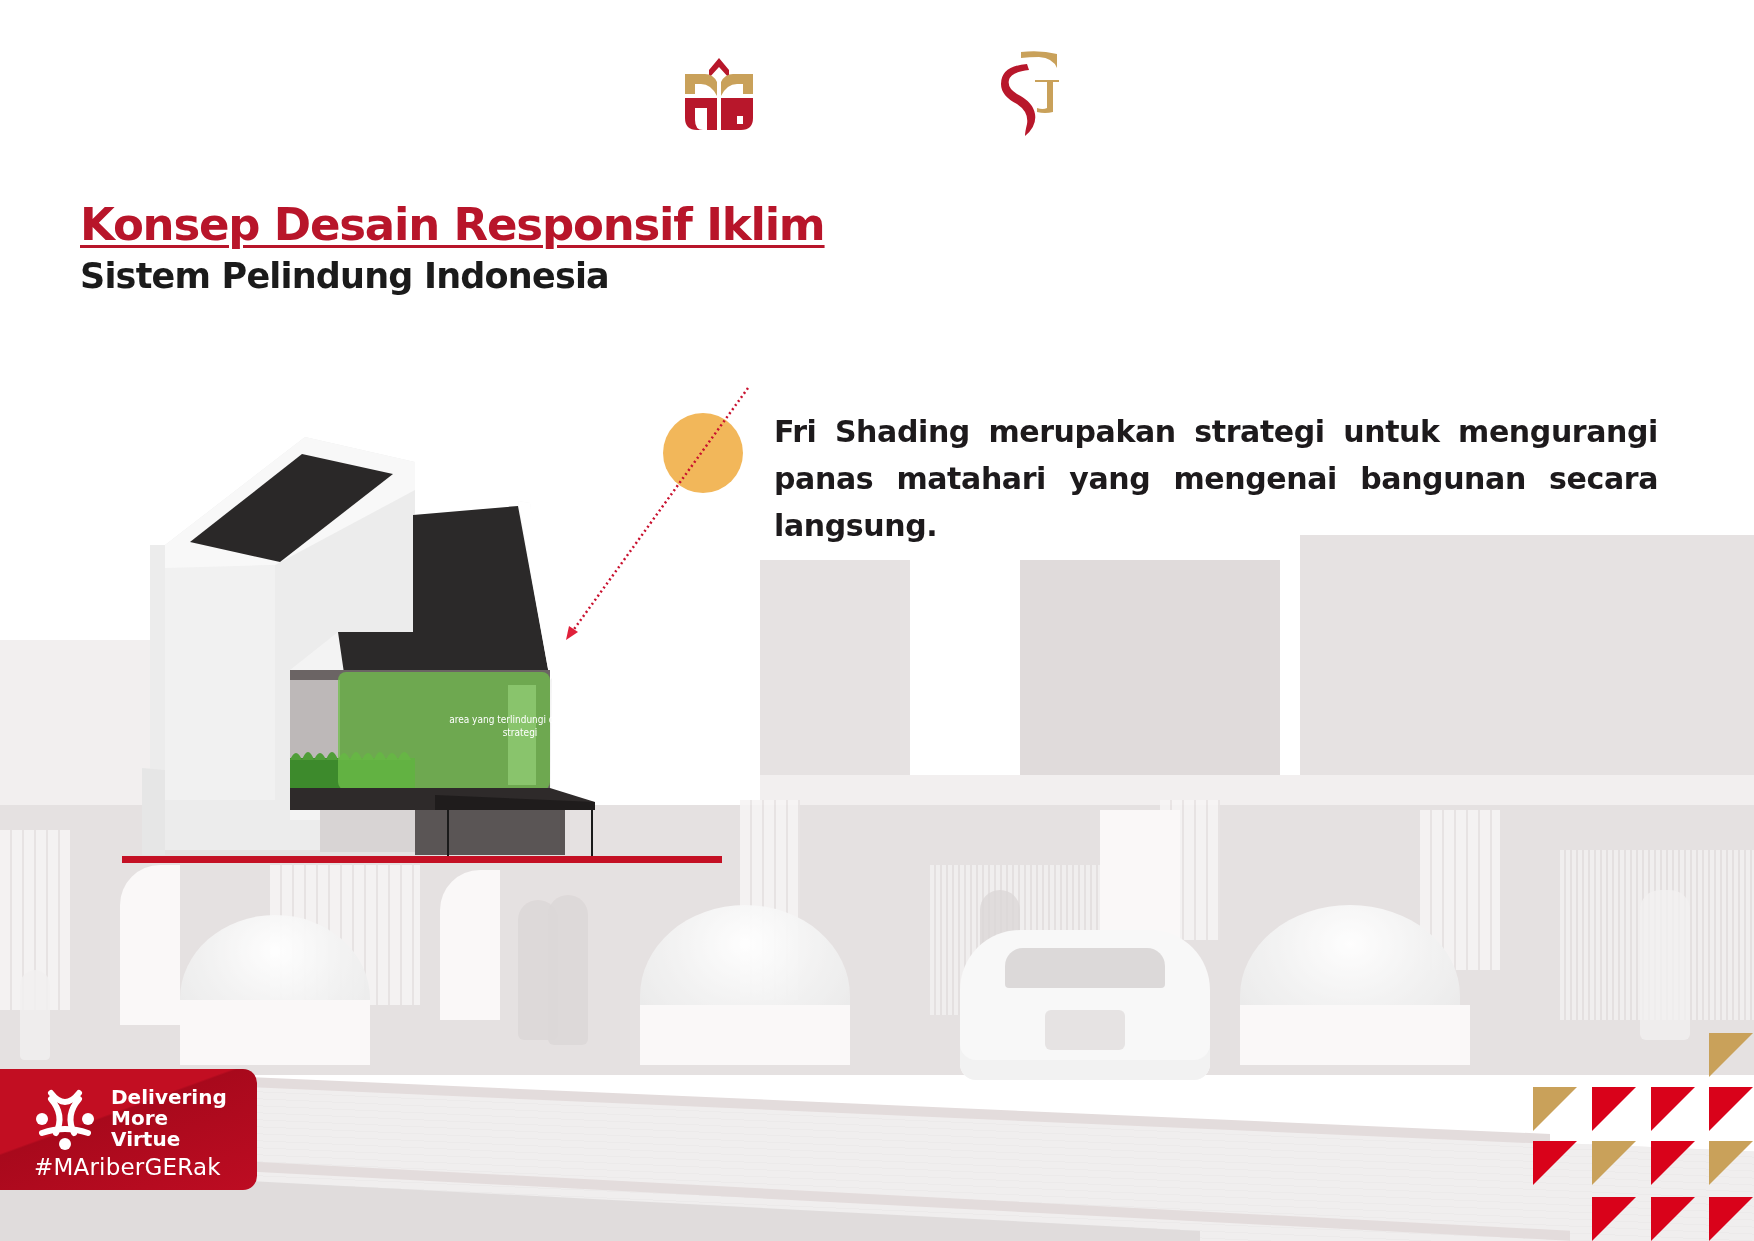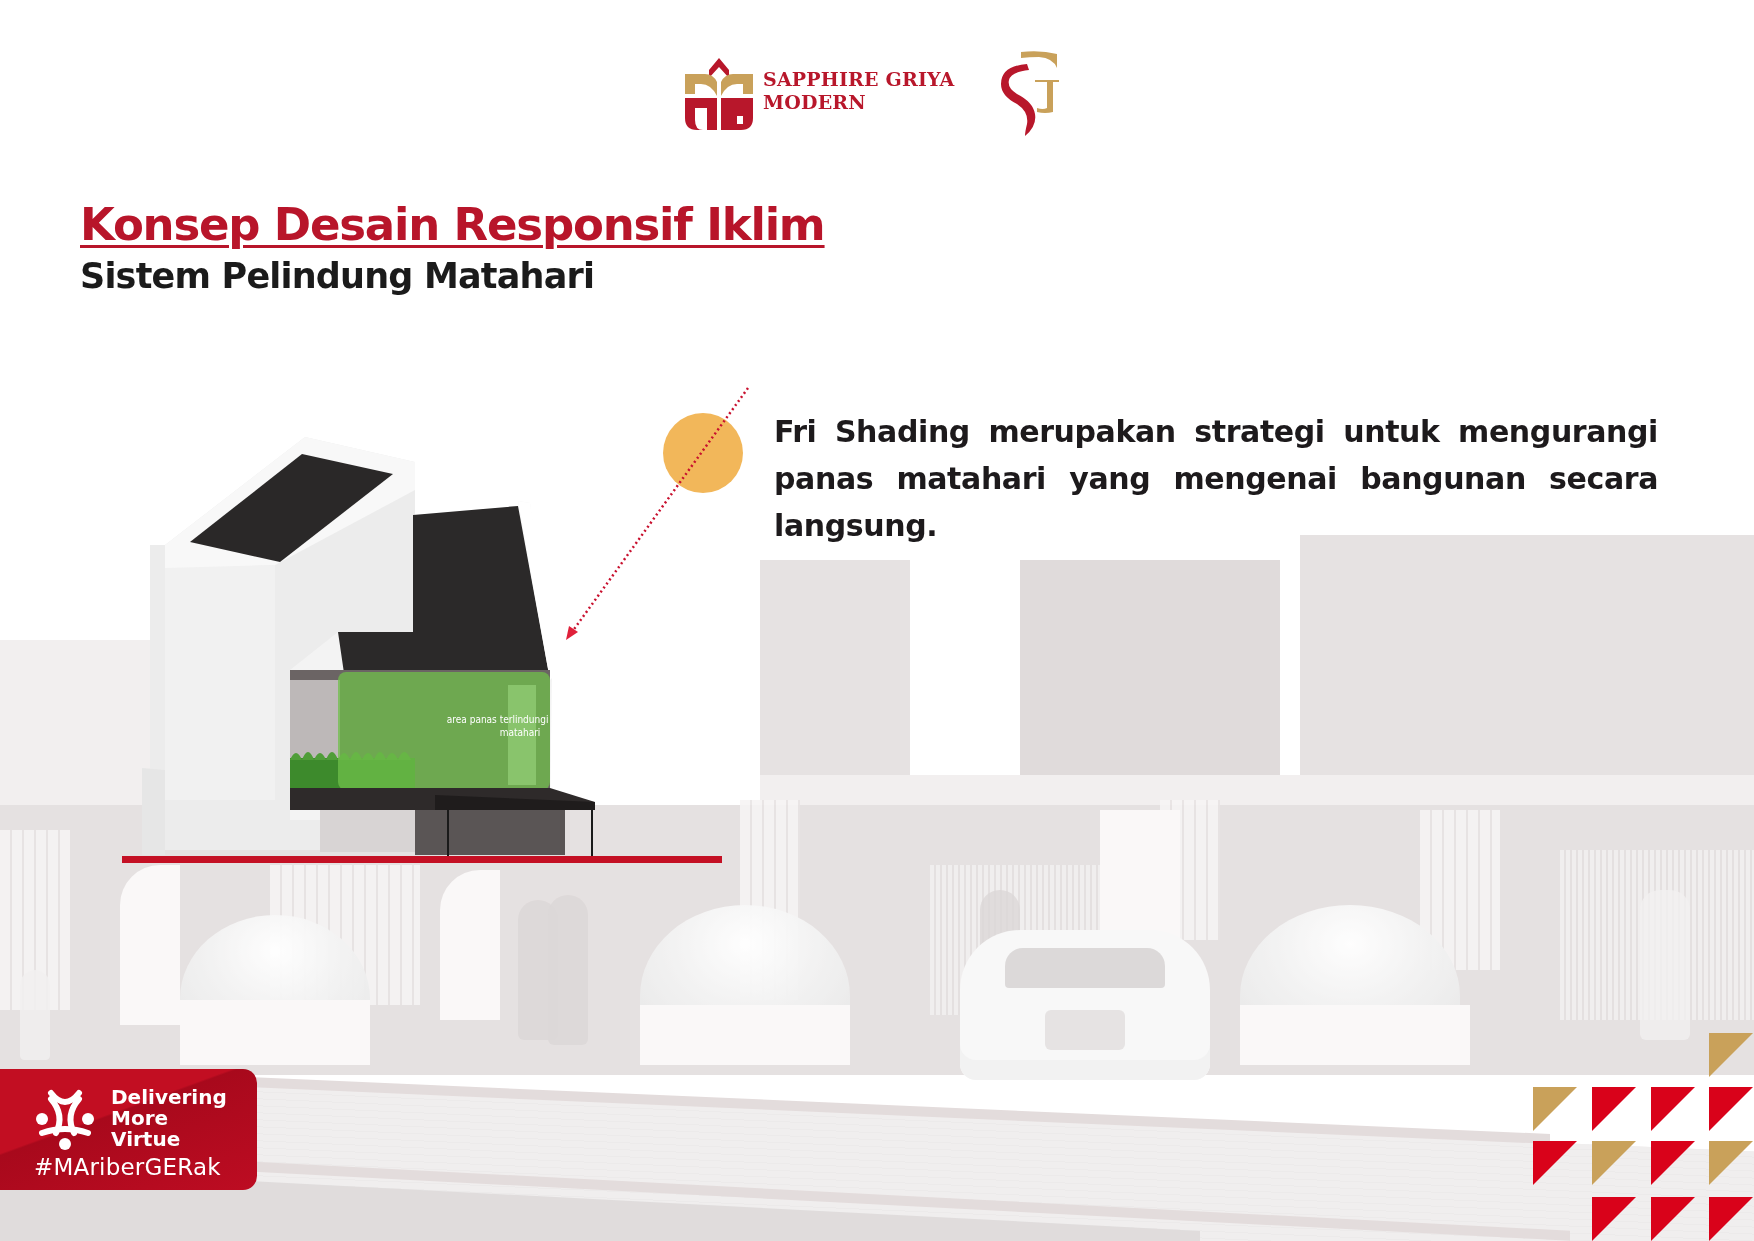--- a/index.html
+++ b/index.html
@@ -165,34 +165,30 @@
 </div>
 
 <div class="logo-main">
   <svg class="logo-mark" viewBox="0 0 72 82">
     <path d="M26 20 L36 8 L46 20 L46 28 L36 17 L26 28 Z" fill="#b8172b"></path>
     <path d="M2 24 L22 24 Q30 24 34 32 L34 46 Q28 34 18 34 L12 34 L12 44 L2 44 Z" fill="#c9a15a"></path>
     <path d="M70 24 L50 24 Q42 24 38 32 L38 46 Q44 34 54 34 L60 34 L60 44 L70 44 Z" fill="#c9a15a"></path>
     <path d="M2 48 L34 48 L34 80 L24 80 L24 58 L12 58 L12 70 Q12 80 20 80 L14 80 Q2 80 2 68 Z" fill="#b8172b"></path>
     <path d="M38 48 L70 48 L70 68 Q70 80 58 80 L48 80 L48 58 L60 58 L60 66 L54 66 L54 74 L60 74 L60 58 L48 58 L48 80 L38 80 Z" fill="#b8172b"></path>
   </svg>
-  <div class="logo-text">
-    <div>SAPPHIRE GRIYA</div>
-    <div>MODERN</div>
-  </div>
 </div>
 
 <svg class="logo-sg" viewBox="0 0 70 90">
   <path d="M26 4 Q46 2 62 6 L62 20 Q58 10 44 9 Q34 9 26 10 Z" fill="#c9a15a"></path>
   <path d="M40 32 L64 32 L64 34 L58 34 L58 64 Q50 66 42 64 L42 60 Q48 62 52 60 L52 34 L40 34 Z" fill="#c9a15a"></path>
   <path d="M32 16 Q6 18 6 36 Q6 48 22 56 Q34 64 32 76 Q30 84 30 88 Q42 78 40 66 Q38 54 22 46 Q12 40 14 32 Q16 24 34 22 Z" fill="#b8172b"></path>
 </svg>
 
 <h1 class="title">Konsep Desain Responsif Iklim</h1>
-<h2 class="subtitle">Sistem Pelindung Matahari</h2>
+<h2 class="subtitle">Sistem Pelindung Indonesia</h2>
 
 <svg class="illus" viewBox="0 0 640 500">
 
   <polygon points="45,165 185,57 295,82 295,300 215,300 215,470 30,470 30,165" fill="#ececec"></polygon>
   <polygon points="45,165 185,57 295,82 295,110 155,185 45,190" fill="#f8f8f8"></polygon>
   <polygon points="70,162 182,74 273,94 160,182" fill="#2a2828"></polygon>
   <polygon points="45,188 155,185 155,420 45,420" fill="#f1f1f1"></polygon>
 
   <polygon points="293,135 400,135 398,121 410,123 432,290 430,440 170,440 170,290 218,252 293,252" fill="#f3f3f3"></polygon>
   <polygon points="293,135 398,126 430,300 225,300 218,252 293,252" fill="#2b2929"></polygon>
@@ -210,21 +206,21 @@
   <polygon points="170,408 430,408 475,422 475,430 170,430" fill="#2e2a2a"></polygon>
   <polygon points="315,415 475,422 475,430 315,430" fill="#1f1c1c"></polygon>
   <rect x="200" y="430" width="95" height="42" fill="#d8d4d4"></rect>
   <rect x="295" y="430" width="150" height="45" fill="#5a5555"></rect>
   <line x1="328" y1="430" x2="328" y2="476" stroke="#1a1a1a" stroke-width="2"></line>
   <line x1="472" y1="430" x2="472" y2="476" stroke="#1a1a1a" stroke-width="2"></line>
 
   <polygon points="22,388 45,390 45,475 22,475" fill="#e6e6e6"></polygon>
 </svg>
 
-<div class="shade-label">area panas terlindungi dri panas matahari</div>
+<div class="shade-label">area yang terlindungi dri panas strategi</div>
 
 <div class="sun"></div>
 
 <svg class="ray" viewBox="0 0 1754 1241">
   <line x1="748" y1="388" x2="572" y2="632" stroke="#c8102e" stroke-width="2.5" stroke-dasharray="2 3"></line>
   <polygon points="566,640 569,626 578,632" fill="#e0203a"></polygon>
 </svg>
 
 <div class="baseline"></div>
 

